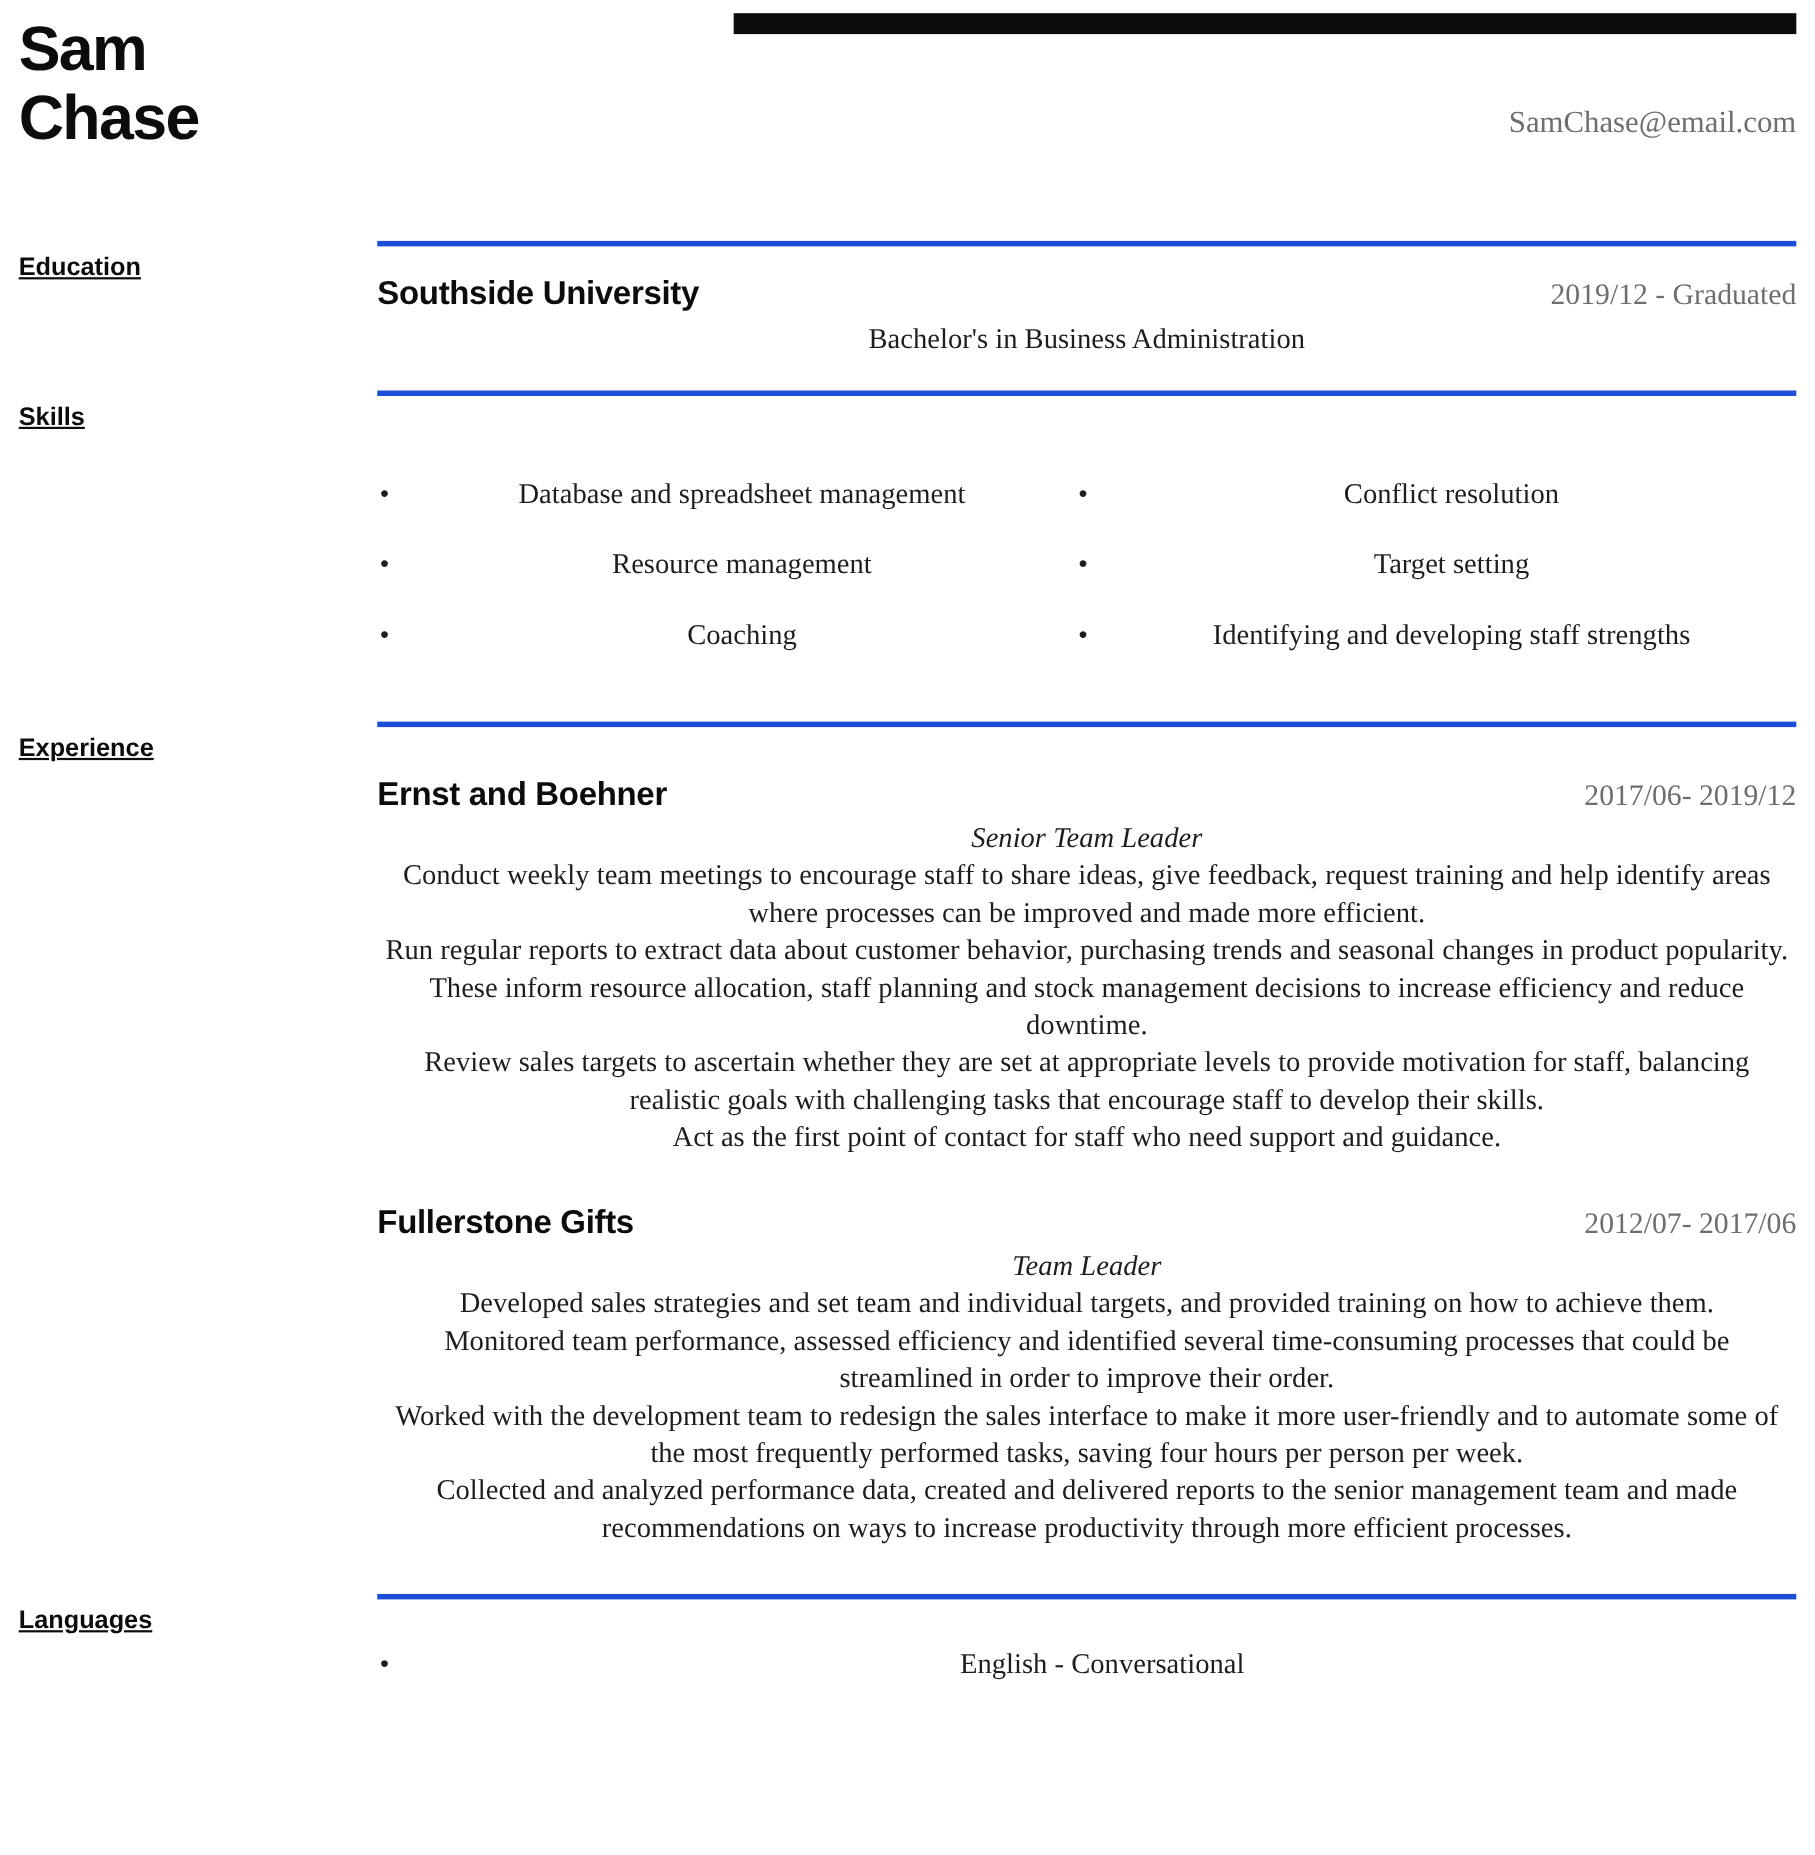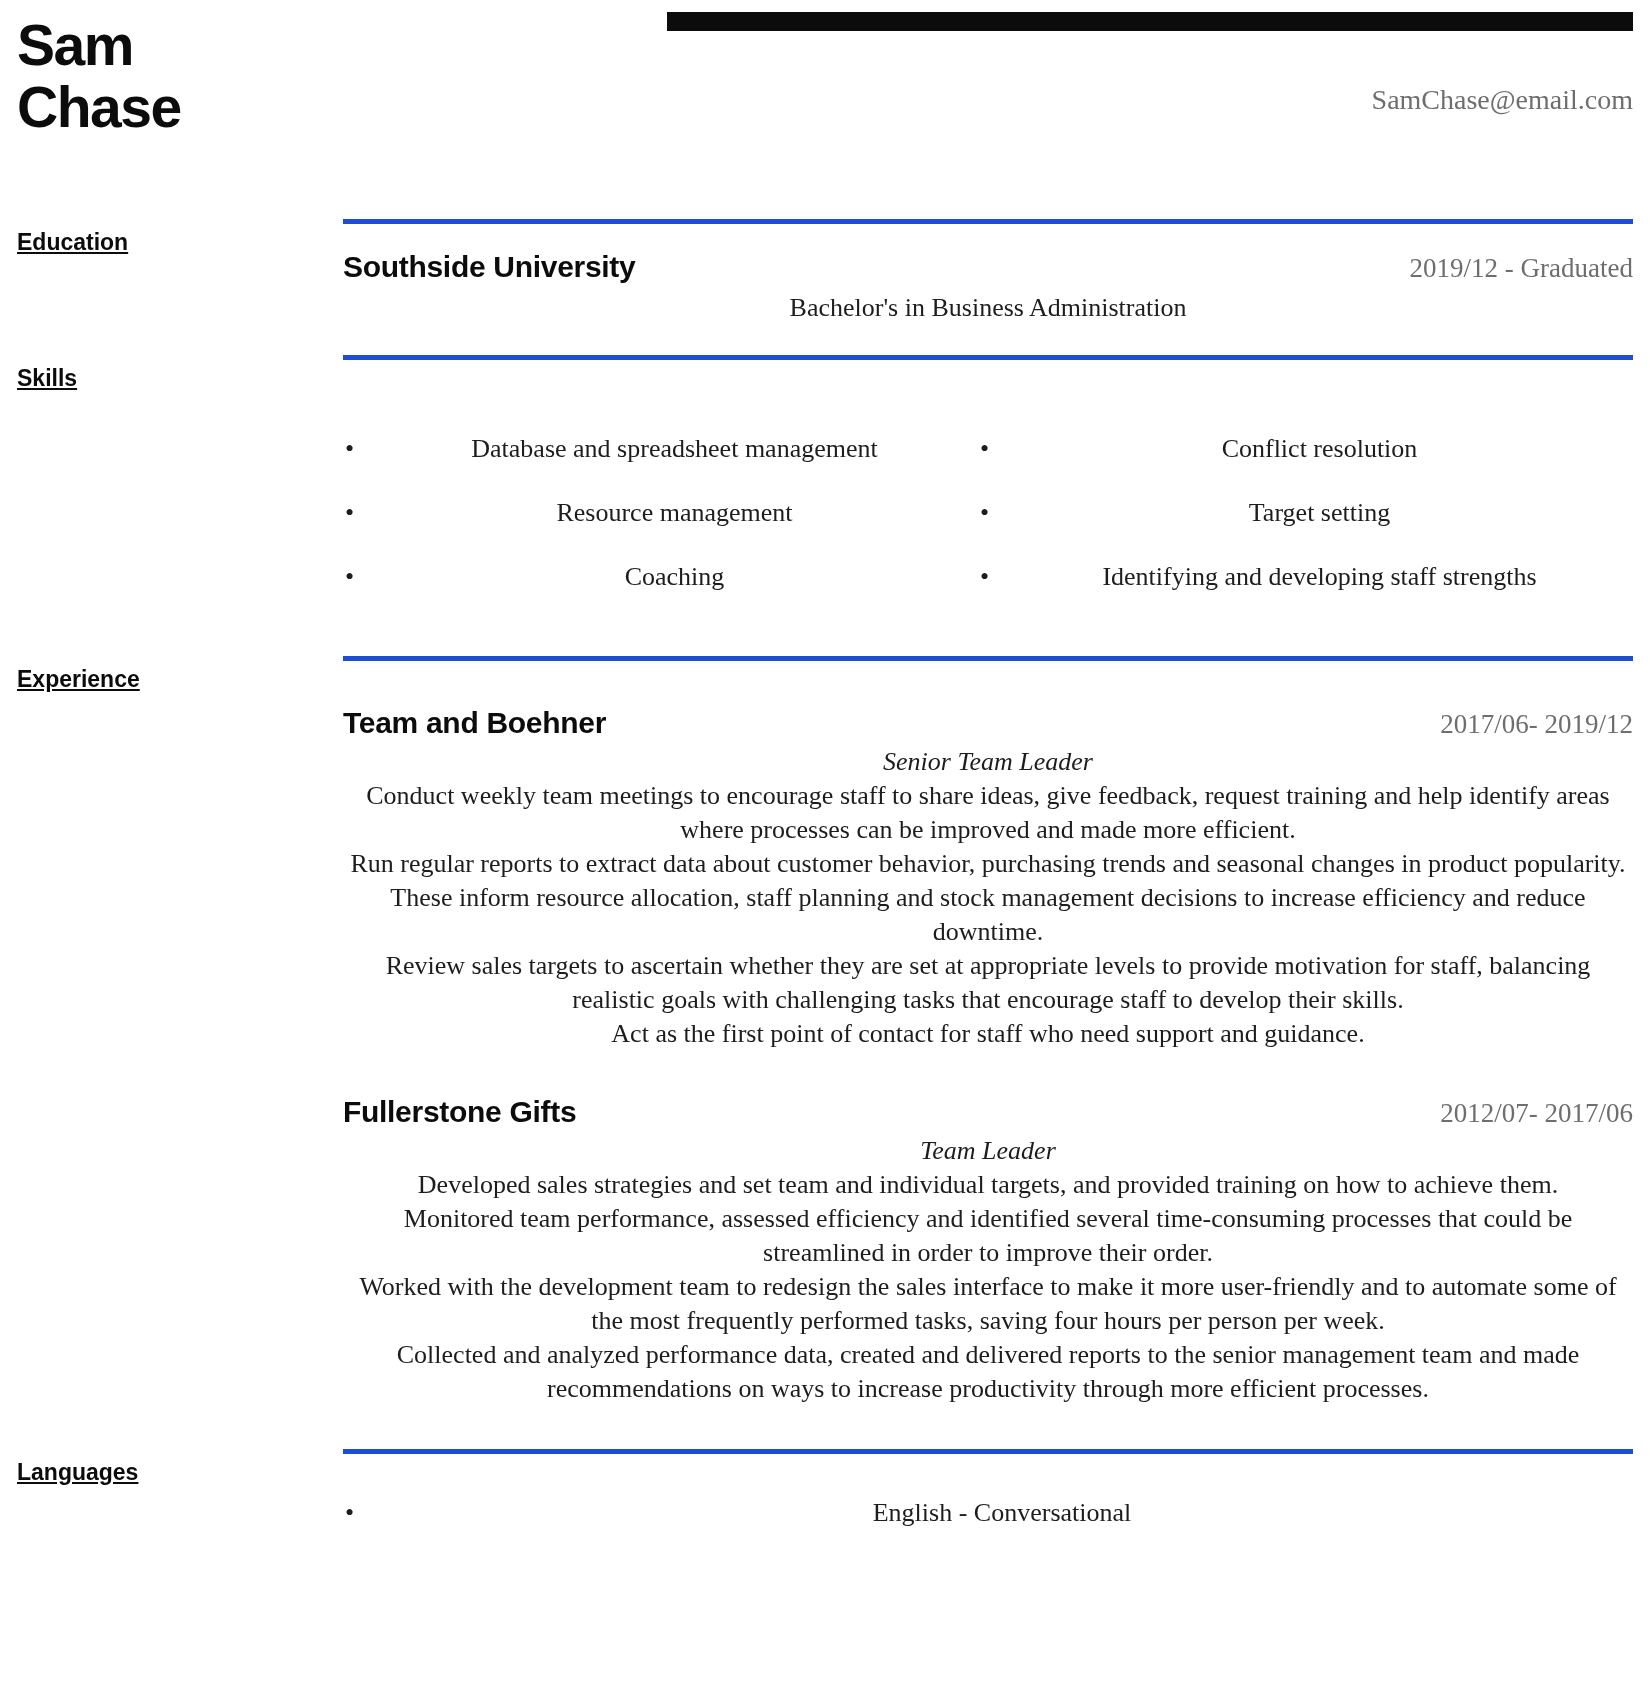--- a/index.html
+++ b/index.html
@@ -22,21 +22,21 @@
     font-size:57px;
     line-height:62px;
     letter-spacing:-1.5px;
     color:#0c0c0c;
   }
   .top-bar {
     position:absolute; top:12px; left:650px; right:0;
     height:19px; background:#0c0c0c;
   }
   .email {
-    position:absolute; top:84px; right:0;
+    position:absolute; top:96px; right:0;
     font-size:28px; color:#6e6e6e;
   }
 
   
   .section { display:grid; grid-template-columns:326px 1fr; }
   .side-label {
     font-family:"Liberation Sans", sans-serif;
     font-weight:700;
     font-size:23px;
     padding-top:10px;
@@ -124,21 +124,21 @@
       </div>
     </div>
   </div>
 
   <div class="section">
     <div class="side-label">Experience</div>
     <div class="content">
 
       <div>
         <div class="item-head job-head1">
-          <div class="item-title">Team and Boehner</div>
+          <div class="item-title">Ernst and Boehner</div>
           <div class="item-date">2017/06- 2019/12</div>
         </div>
         <div class="item-sub">Senior Team Leader</div>
         <div class="job-desc">
           <span class="desc-line">Conduct weekly team meetings to encourage staff to share ideas, give feedback, request training and help identify areas where processes can be improved and made more efficient.</span>
           <span class="desc-line">Run regular reports to extract data about customer behavior, purchasing trends and seasonal changes in product popularity. These inform resource allocation, staff planning and stock management decisions to increase efficiency and reduce downtime.</span>
           <span class="desc-line">Review sales targets to ascertain whether they are set at appropriate levels to provide motivation for staff, balancing realistic goals with challenging tasks that encourage staff to develop their skills.</span>
           <span class="desc-line">Act as the first point of contact for staff who need support and guidance.</span>
         </div>
       </div>

